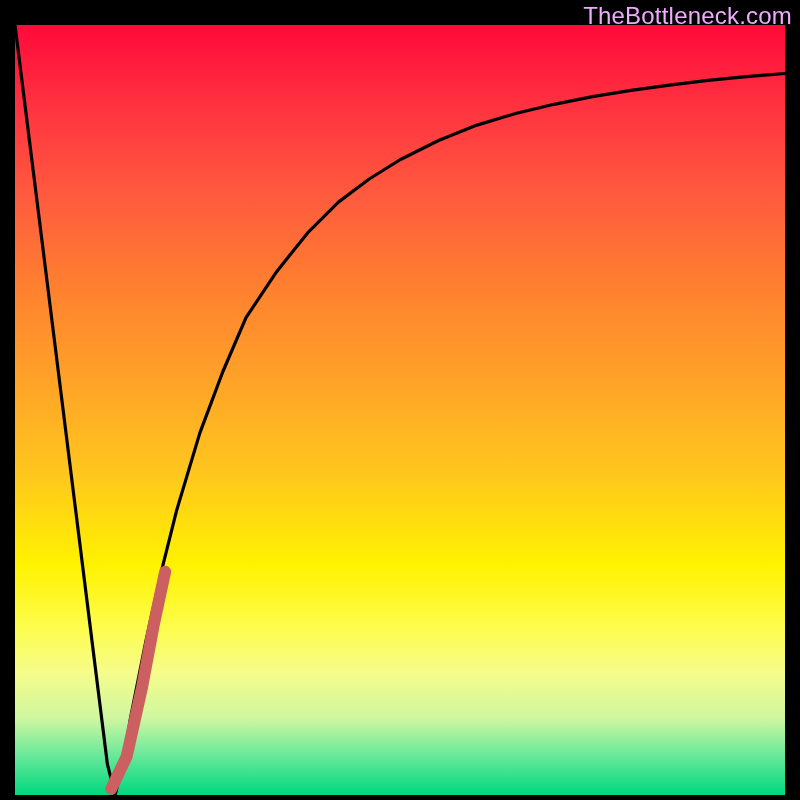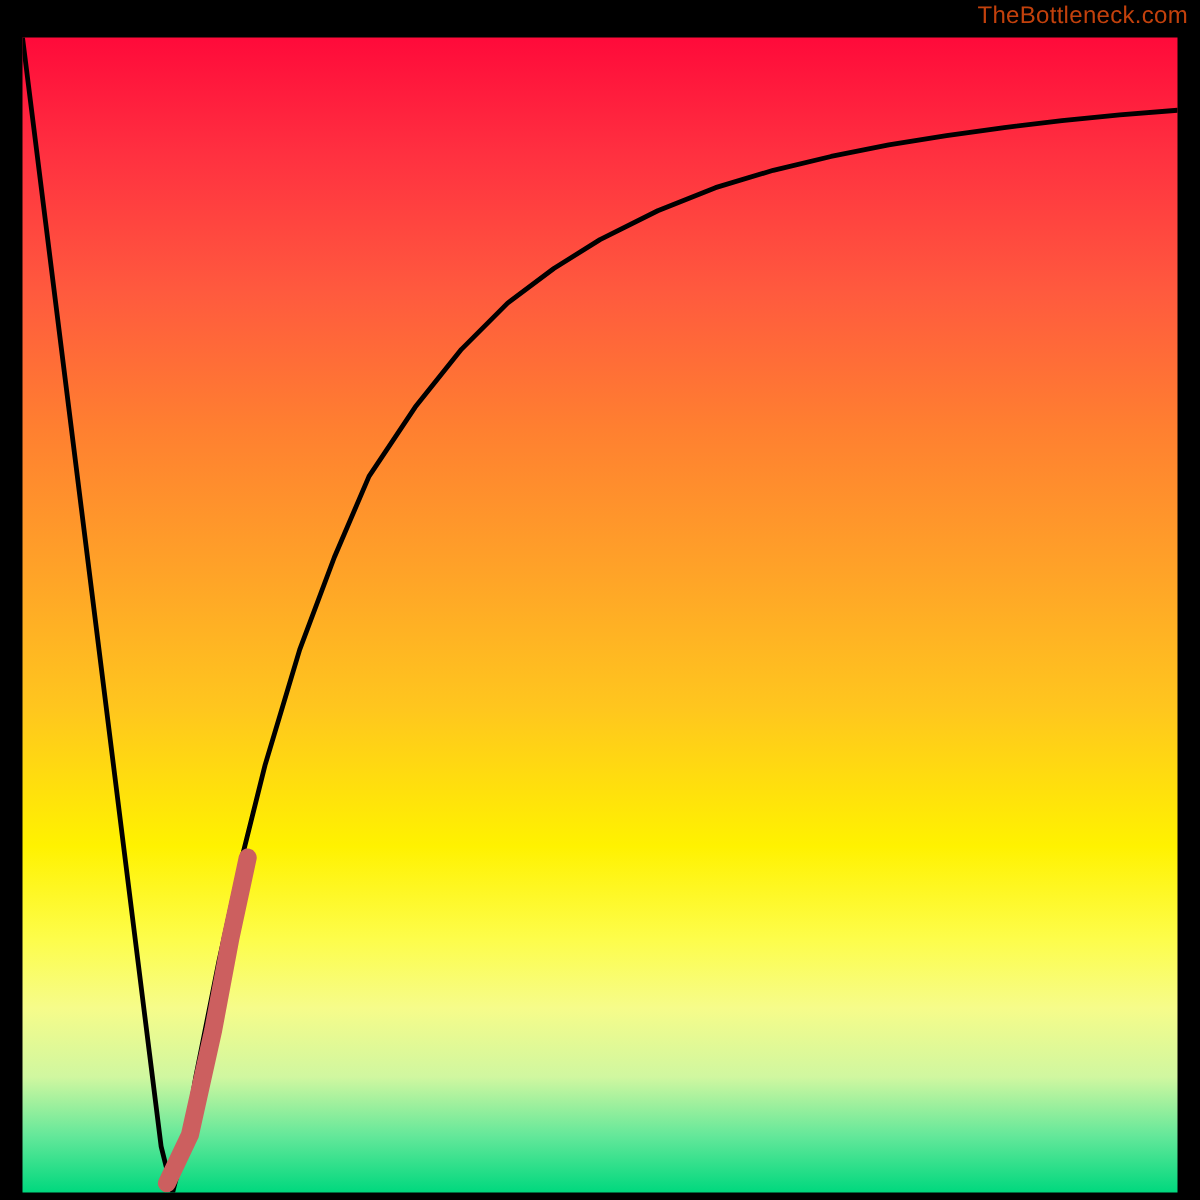--- a/index.html
+++ b/index.html
@@ -38,22 +38,22 @@
       #f6fc8a 84%,
       #d0f7a0 90%,
       #66e89a 95%,
       #00d87e 100%
     );
   }
   .watermark {
     position: absolute;
     top: 2px;
     right: 8px;
-    color: #c2410c;
-    font-size: 16px;
+    color: #f0abfc;
+    font-size: 24px;
     font-weight: 500;
     letter-spacing: 0.2px;
   }
   svg.curves {
     position: absolute;
     left: 0;
     top: 0;
     width: 770px;
     height: 770px;
   }

